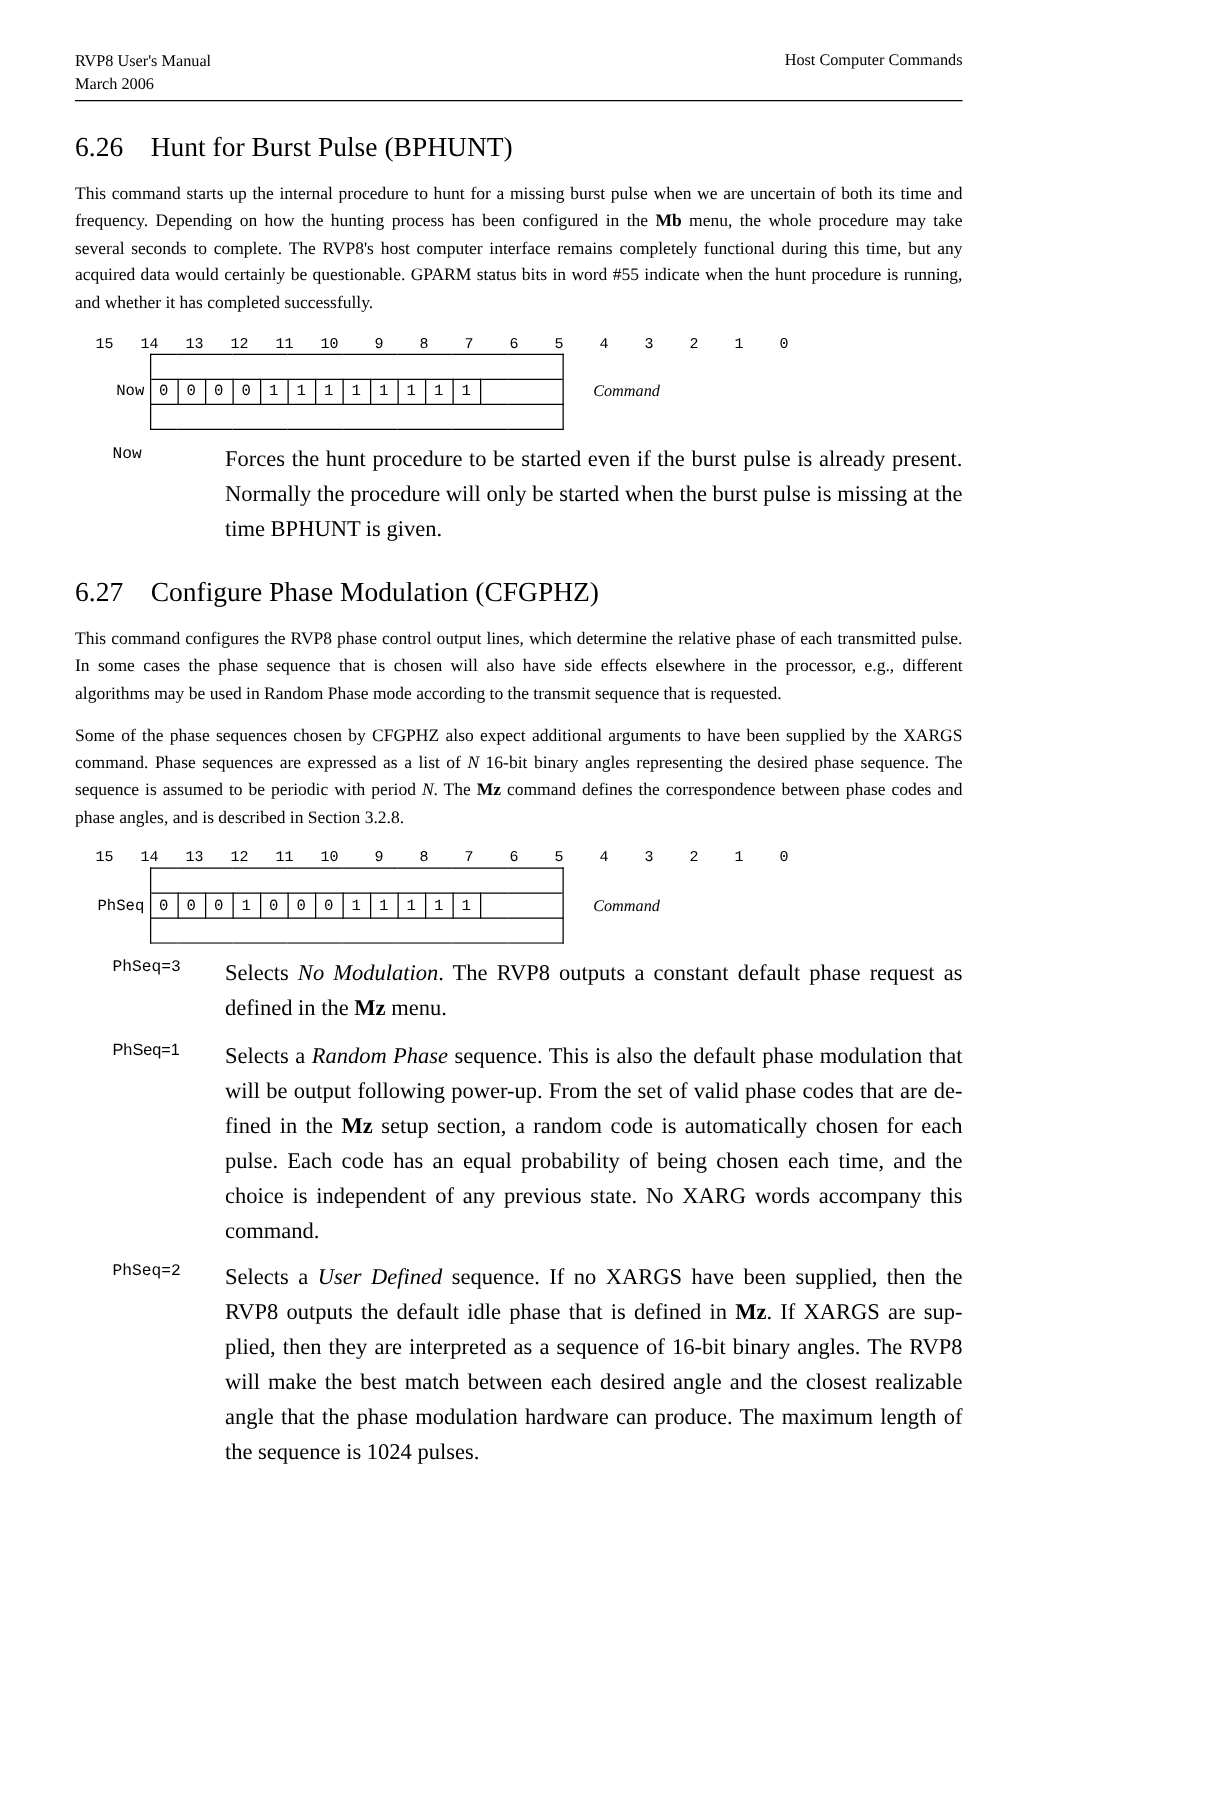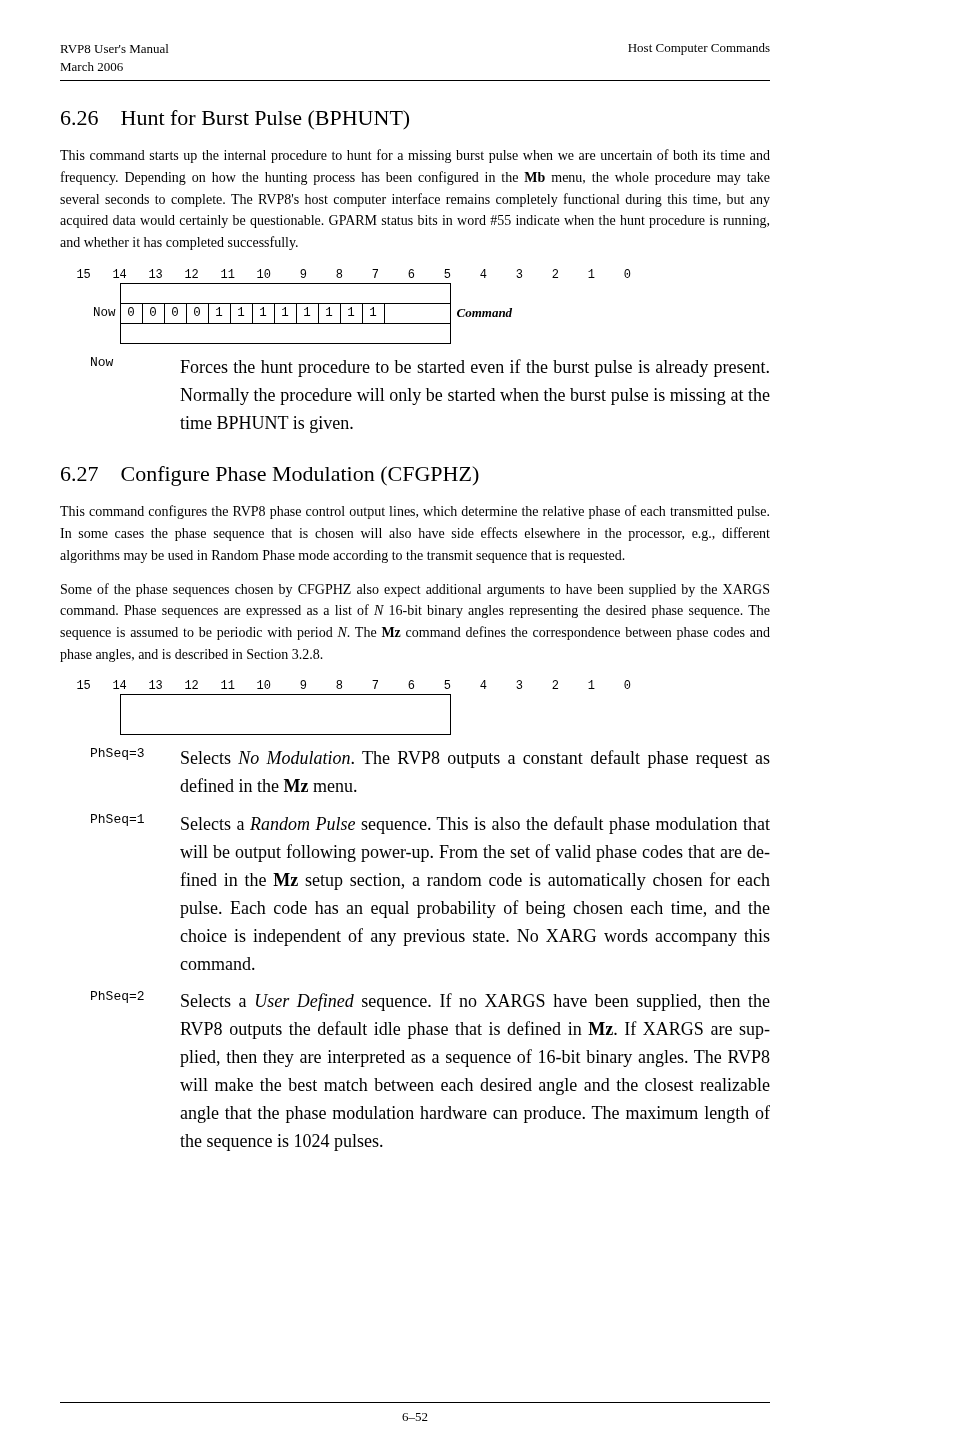--- a/index.html
+++ b/index.html
@@ -71,25 +71,24 @@
     .diagram-table td.label-cell {
       border: none;
       text-align: right;
       min-width: 60px;
       padding-right: 4px;
       font-family: "Courier New", Courier, monospace;
     }
     .diagram-table td.command-cell {
       border: none;
       text-align: right;
-      padding-left: 6px;
+      padding-left: 24px;
       font-family: "Times New Roman", Times, serif;
       font-style: italic;
       font-size: 13px;
-      font-weight: bold;
     }
     .diagram-wrapper {
       margin: 14px 0 10px 0;
       overflow-x: auto;
     }
     .param-list {
       margin: 10px 0 10px 30px;
     }
     .param-entry {
       display: flex;
@@ -242,20 +241,37 @@
         <td style="border-bottom:none; border-left:none; border-right:none;">&nbsp;</td>
         <td style="border-bottom:none; border-left:none; border-right:none;">&nbsp;</td>
         <td style="border-bottom:none; border-left:none; border-right:none;">&nbsp;</td>
         <td style="border-bottom:none; border-left:none; border-right:none;">&nbsp;</td>
         <td style="border-bottom:none; border-left:none; border-right:none;">&nbsp;</td>
         <td style="border-bottom:none; border-left:none; border-right:none;">&nbsp;</td>
         <td style="border-bottom:none; border-left:none;">&nbsp;</td>
         <td class="command-cell"></td>
       </tr>
       <tr>
+        <td class="label-cell" style="font-family:'Courier New',monospace; font-size:12.5px;">PhSeq</td>
+        <td>0</td>
+        <td>0</td>
+        <td>0</td>
+        <td>1</td>
+        <td>0</td>
+        <td>0</td>
+        <td>0</td>
+        <td>1</td>
+        <td>1</td>
+        <td>1</td>
+        <td>1</td>
+        <td>1</td>
+        <td colspan="3"></td>
+        <td class="command-cell" style="font-style:italic; font-family:'Times New Roman',serif;">Command</td>
+      </tr>
+      <tr>
         <td class="label-cell"></td>
         <td style="border-top:none; border-right:none;">&nbsp;</td>
         <td style="border-top:none; border-left:none; border-right:none;" colspan="4">&nbsp;</td>
         <td style="border-top:none; border-left:none;" colspan="10">&nbsp;</td>
         <td class="command-cell"></td>
       </tr>
     </tbody>
       </table>
   </div>
 
@@ -263,23 +279,23 @@
 
     <div class="param-entry">
       <div class="param-name" style="font-family:'Courier New',monospace; font-size:13px; min-width:90px; flex-shrink:0; padding-top:1px;">PhSeq=3</div>
       <div class="param-desc">
         Selects <span class="bold-italic">No Modulation</span>.  The RVP8 outputs a constant default phase request as
         defined in the <span class="bold">Mz</span> menu.
       </div>
     </div>
 
     <div class="param-entry">
-      <div class="param-name" style="font-family:Liberation Mono, monospace; font-size:13px; min-width:90px; flex-shrink:0; padding-top:1px;">PhSeq=1</div>
+      <div class="param-name" style="font-family:Liberation Sans, sans-serif; font-size:13px; min-width:90px; flex-shrink:0; padding-top:1px;">PhSeq=1</div>
       <div class="param-desc">
-        Selects a <span class="bold-italic">Random Pulse</span> sequence.  This is also the default phase modulation that
+        Selects a <span class="bold-italic">Random Phase</span> sequence.  This is also the default phase modulation that
         will be output following power-up.  From the set of valid phase codes that are de­fined in the <span class="bold">Mz</span>
         setup section, a random code is automatically chosen for each
         pulse.  Each code has an equal probability of being chosen each time, and the
         choice is independent of any previous state.  No XARG words accompany this
         command.
       </div>
     </div>
 
     <div class="param-entry">
       <div class="param-name" style="font-family:'Courier New',monospace; font-size:13px; min-width:90px; flex-shrink:0; padding-top:1px;">PhSeq=2</div>
@@ -287,17 +303,14 @@
         Selects a <span class="bold-italic">User Defined</span> sequence.  If no XARGS have been supplied, then the
         RVP8 outputs the default idle phase that is defined in <span class="bold">Mz</span>.  If XARGS are sup­plied, then they are interpreted as a sequence of 16-bit binary angles.  The RVP8
         will make the best match between each desired angle and the closest realizable
         angle that the phase modulation hardware can produce.  The maximum length of
         the sequence is 1024 pulses.
       </div>
     </div>
 
   </div>
 
-  <div class="footer">
-    <span>6–52</span>
-  </div>
 
 </div>
 
 </body></html>

